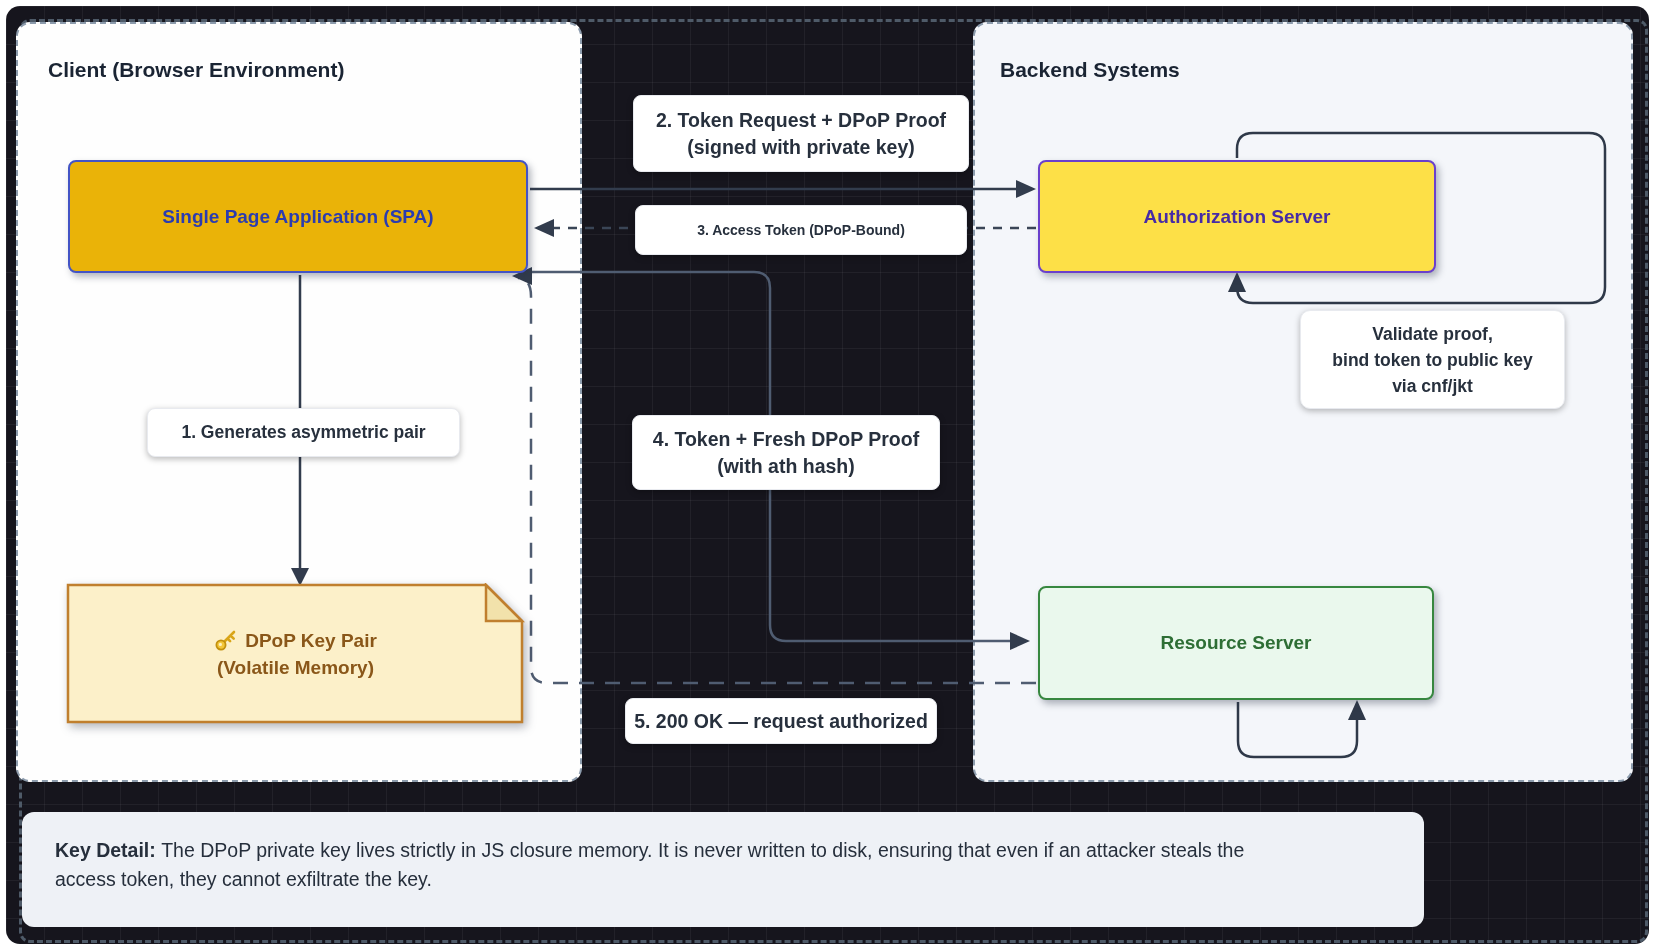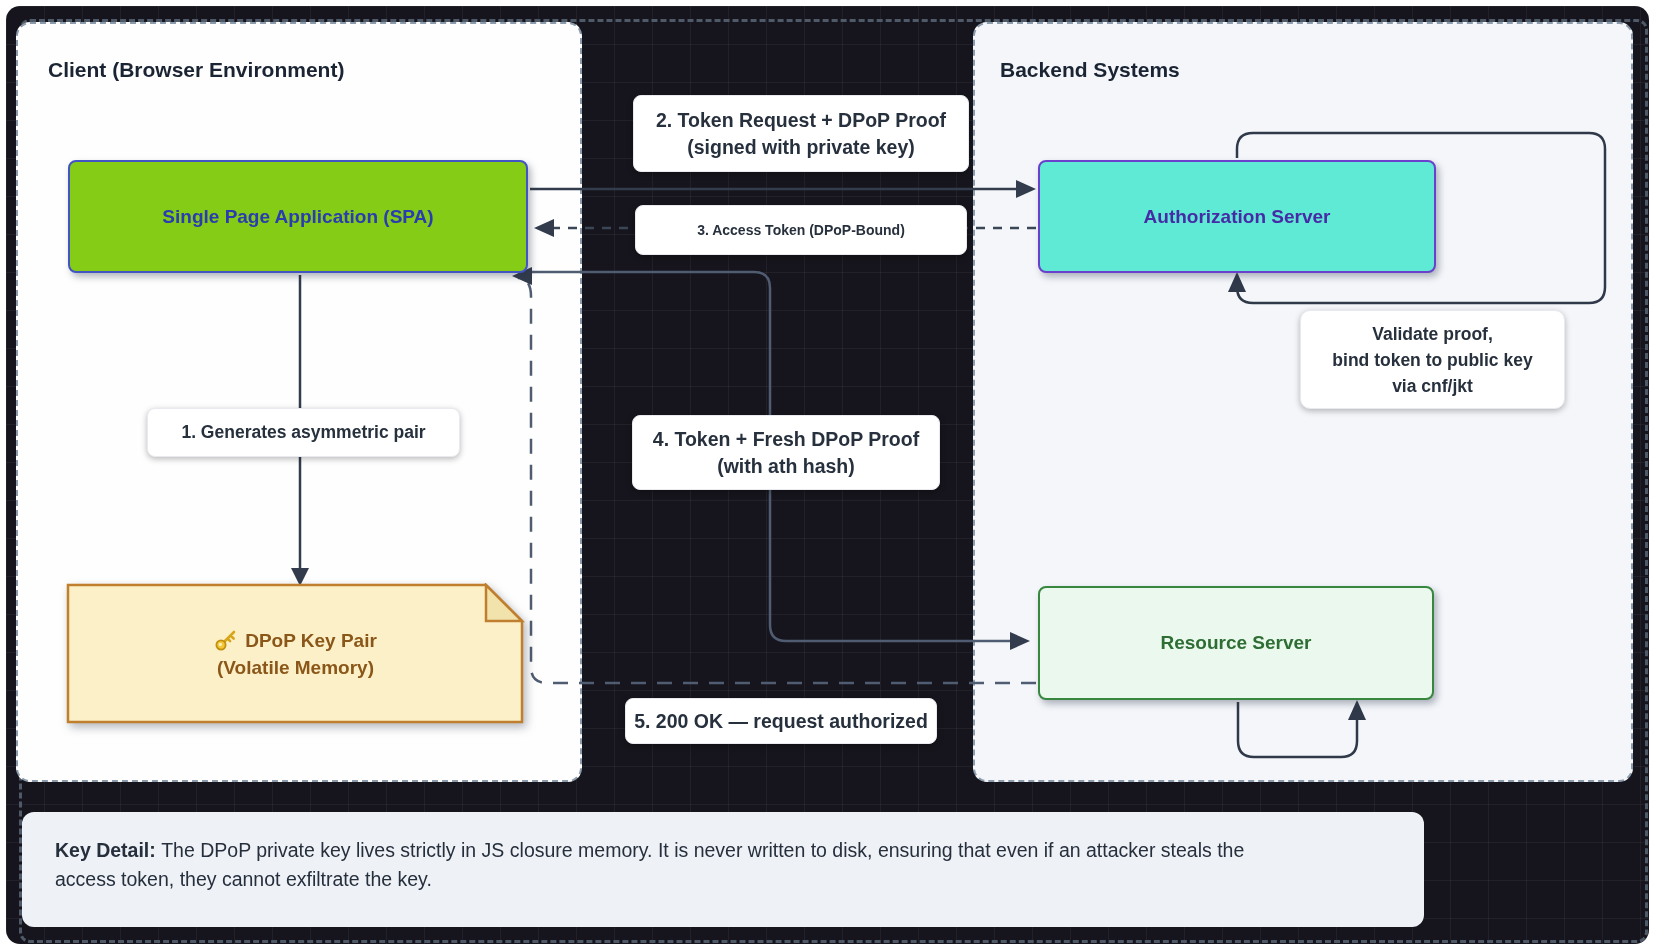--- a/index.html
+++ b/index.html
@@ -16,22 +16,22 @@
   .panel{position:absolute;border:2.5px dashed #8d9cad;border-radius:14px;box-sizing:border-box;}
   .panel.client{left:16px;top:22px;width:566px;height:760px;background:#fefefe;}
   .panel.backend{left:973px;top:22px;width:660px;height:760px;background:#f4f6fa;}
   .panel-title{position:absolute;font-weight:bold;font-size:21px;color:#1a2433;white-space:nowrap;}
   .panel.client .panel-title{left:30px;top:34px;}
   .panel.backend .panel-title{left:25px;top:34px;}
   svg.edges{position:absolute;left:0;top:0;z-index:3;}
   .node{position:absolute;z-index:4;display:flex;align-items:center;justify-content:center;
         border-radius:8px;box-sizing:border-box;font-weight:bold;font-size:19px;text-align:center;
         box-shadow:3px 4px 7px rgba(40,48,70,0.35);}
-  .node.spa{left:68px;top:160px;width:460px;height:113px;background:#84cc16;border:2px solid #4354c5;color:#2b3cb0;}
-  .node.auth{left:1038px;top:160px;width:398px;height:113px;background:#5eead4;border:2px solid #6a40cc;color:#472ba6;justify-content:center;}
+  .node.spa{left:68px;top:160px;width:460px;height:113px;background:#eab308;border:2px solid #4354c5;color:#2b3cb0;}
+  .node.auth{left:1038px;top:160px;width:398px;height:113px;background:#fde047;border:2px solid #6a40cc;color:#472ba6;justify-content:center;}
   .node.resource{left:1038px;top:586px;width:396px;height:114px;background:#eaf8ed;border:2px solid #37873f;color:#2e6e35;}
   .note-wrap{position:absolute;left:66px;top:583px;width:460px;height:142px;z-index:4;
              filter:drop-shadow(3px 4px 5px rgba(40,48,70,0.35));}
   .note-text{position:absolute;left:68px;top:585px;width:455px;height:137px;z-index:5;
              display:flex;flex-direction:column;align-items:center;justify-content:center;
              font-weight:bold;font-size:19px;line-height:27px;color:#8a5719;text-align:center;}
   .note-line1{display:flex;align-items:center;gap:7px;}
   .steplabel{position:absolute;z-index:5;background:#ffffff;border:1px solid #e8eaef;border-radius:8px;
              display:flex;flex-direction:column;align-items:center;justify-content:center;
              font-weight:bold;color:#27303d;

